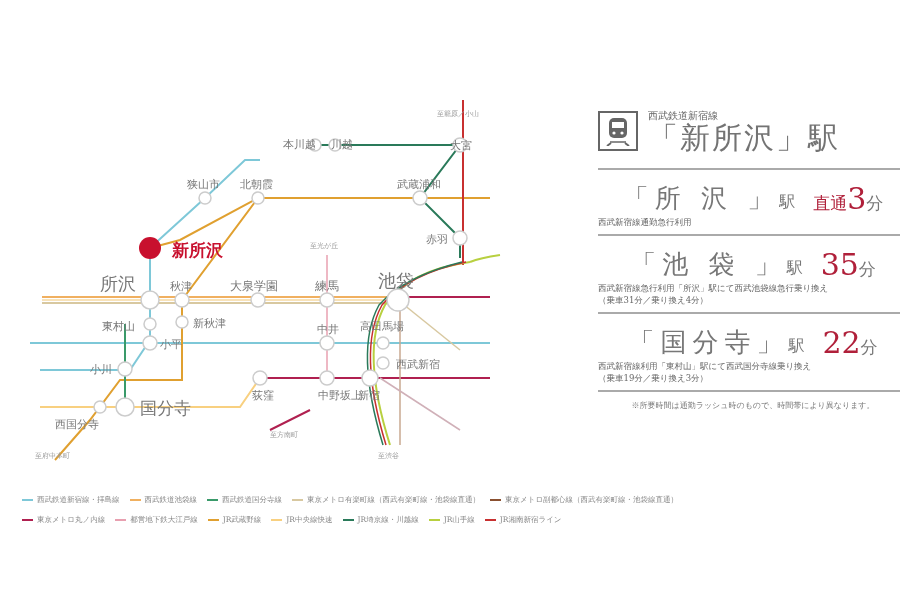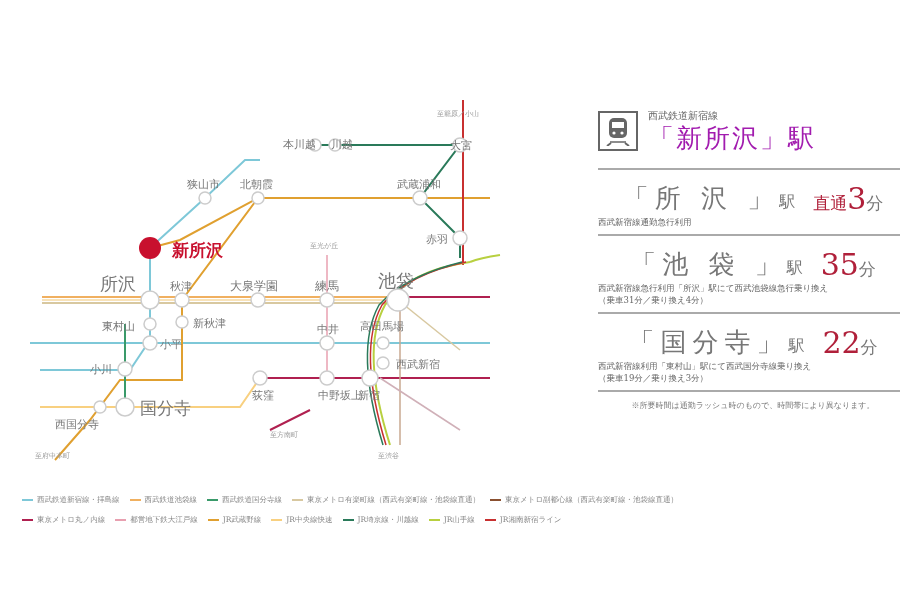--- a/index.html
+++ b/index.html
@@ -4,21 +4,21 @@
 <style>
   html,body{margin:0;padding:0;background:#fff;}
   body{width:900px;height:600px;position:relative;overflow:hidden;font-family:"DejaVu Serif","Liberation Serif",serif;color:#666;}
   #map{position:absolute;left:0;top:0;width:540px;height:480px;}
   .st{font-family:"DejaVu Serif",serif;fill:#777;}
   .dest{font-family:"DejaVu Serif",serif;fill:#999;font-size:7px;}
   .panel{position:absolute;left:598px;top:100px;width:310px;}
   .hdr{display:flex;align-items:center;height:62px;}
   .train-icon{width:40px;height:40px;border:2px solid #666;box-sizing:border-box;display:flex;align-items:center;justify-content:center;margin-right:10px;}
   .line-name{font-size:10px;color:#666;}
-  .main-st{font-size:26px;color:#a21caf;letter-spacing:2px;line-height:30px;}
+  .main-st{font-size:30px;color:#737373;letter-spacing:2px;line-height:30px;}
   .rule{height:2px;background:#aaa;margin:6px 0 6px 0;}
   .row{display:flex;justify-content:center;align-items:flex-end;height:40px;}
   .st-name{font-size:26px;color:#777;letter-spacing:6px;}
   .st-name small{font-size:16px;letter-spacing:0;}
   .time{color:#b0203a;font-size:30px;margin-left:18px;}
   .time .pre{font-size:17px;}
   .time .unit{font-size:17px;color:#777;}
   .note{font-size:8.5px;color:#666;line-height:12px;}
   .foot{font-size:8px;color:#777;margin-top:8px;text-align:center;}
   .legend{position:absolute;left:22px;top:490px;width:860px;font-size:7.5px;color:#888;line-height:20px;}

